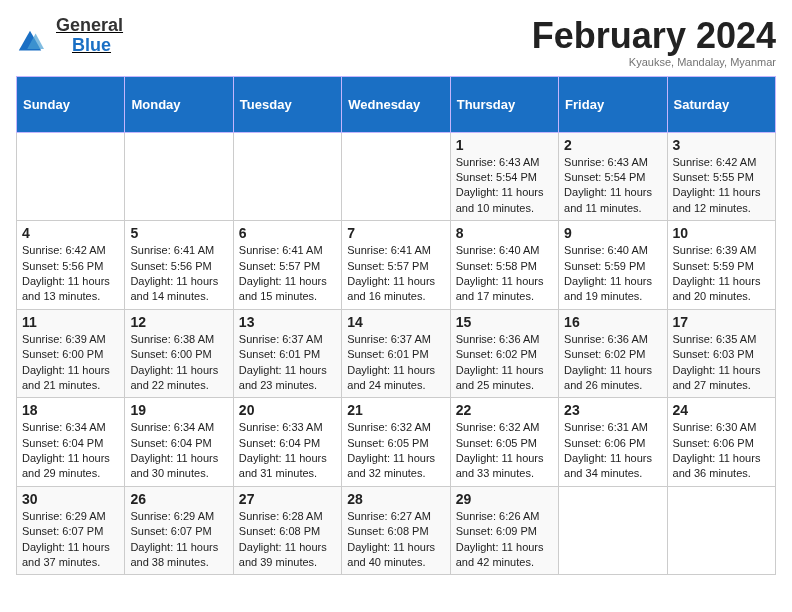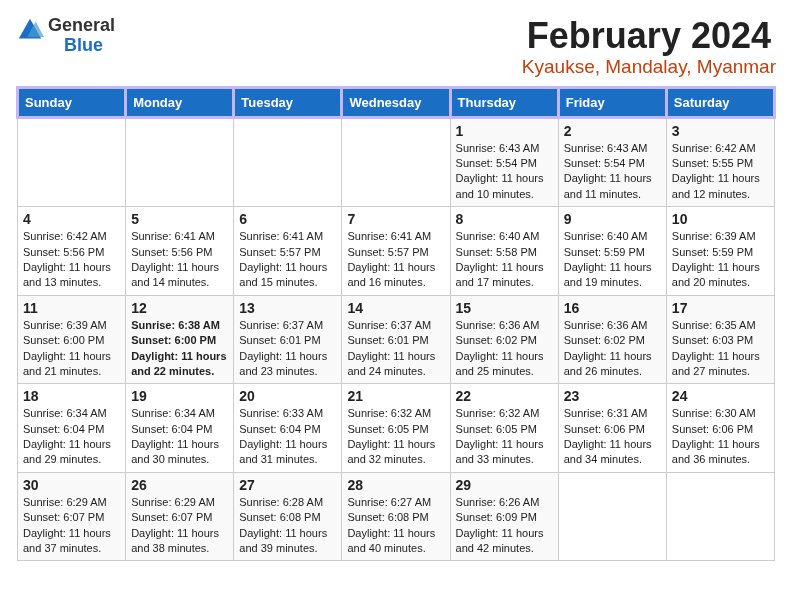--- a/index.html
+++ b/index.html
@@ -11,22 +11,23 @@
       padding: 16px;
     }
     .header {
       display: flex;
       justify-content: space-between;
       align-items: flex-start;
       margin-bottom: 8px;
     }
     .logo {
       display: flex;
-      align-items: flex-start;
-      gap: 4px;
+      align-items: flex-end;
+      gap: 12px;
+      text-decoration: underline;
     }
     .logo-text {
       font-size: 18px;
       font-weight: bold;
       line-height: 1.1;
     }
     .logo-general { color: #333; }
     .logo-blue { color: #1a6fc4; margin-left: 16px; }
     .logo-icon {
       width: 28px;
@@ -36,36 +37,36 @@
       text-align: right;
     }
     .month-year {
       font-size: 36px;
       font-weight: bold;
       color: #222;
       line-height: 1.1;
       text-align: center;
     }
     .location {
-      font-size: 19px;
-      color: #c2410c;
+      font-size: 11px;
+      color: #737373;
     }
     table {
       width: 100%;
       border-collapse: collapse;
       table-layout: fixed;
     }
     thead tr th {
       background-color: #1a6fc4;
       color: #fff;
       text-align: left;
-      padding: 6px 6px;
+      padding: 20px 6px;
       font-size: 13px;
       font-weight: bold;
-      border: 3px solid #c4b5fd;
+      border: 1px solid #c4b5fd;
     }
     tbody tr td {
       vertical-align: top;
       border: 1px solid #ccc;
       padding: 4px 5px;
       height: 88px;
       font-size: 11px;
       color: #222;
       background: #fff;
     }
@@ -202,21 +203,21 @@
       <tr>
         <td>
           <span class="day-number">11</span>
           <div class="day-info" style="white-space: pre-line;">Sunrise: 6:39 AM
 Sunset: 6:00 PM
 Daylight: 11 hours
 and 21 minutes.</div>
         </td>
         <td>
           <span class="day-number">12</span>
-          <div class="day-info" style="white-space: pre-line; font-weight: bold;">Sunrise: 6:38 AM
+          <div class="day-info" style="white-space: pre-line;">Sunrise: 6:38 AM
 Sunset: 6:00 PM
 Daylight: 11 hours
 and 22 minutes.</div>
         </td>
         <td>
           <span class="day-number">13</span>
           <div class="day-info" style="white-space: pre-line;">Sunrise: 6:37 AM
 Sunset: 6:01 PM
 Daylight: 11 hours
 and 23 minutes.</div>

